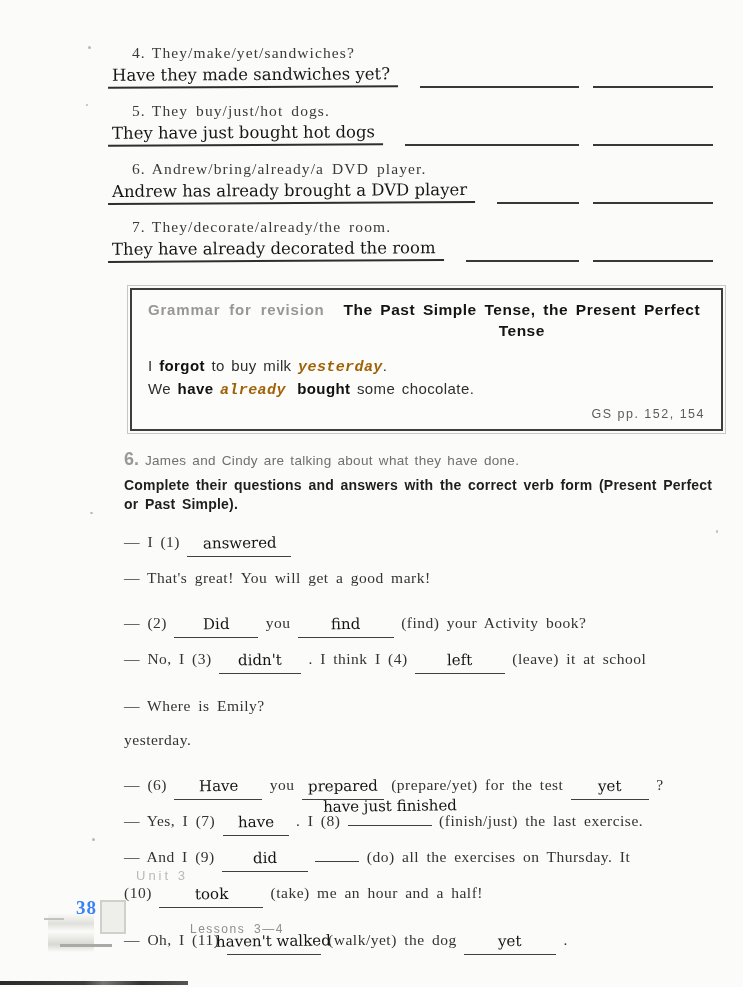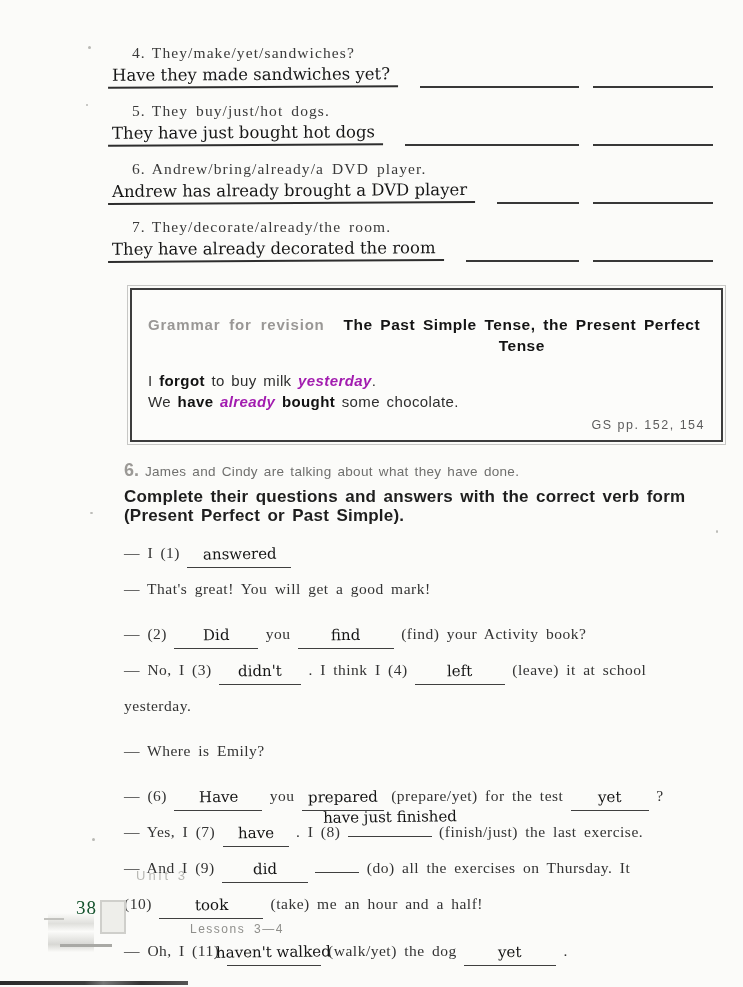--- a/index.html
+++ b/index.html
@@ -20,50 +20,50 @@
   .ans{
     font-family:"DejaVu Serif",serif;font-size:16.5px;color:#161616;
     border-bottom:2px solid #2e2e2e;padding:0 8px 2px 4px;white-space:nowrap;
     transform:rotate(-0.3deg);
   }
   .seg{flex:1;border-bottom:2px solid #383838;margin-left:22px;height:2px;}
   .seg.short{flex:0 0 120px;margin-left:14px;}
   
   .gbox{
     margin:26px 20px 0 130px;border:2px solid #3d3d3d;outline:1px solid #c7c7c5;
-    outline-offset:2px;padding:24px 16px 8px 16px;background:#fcfcfa;
+    outline-offset:2px;padding:9px 16px 8px 16px;background:#fcfcfa;
     font-family:"Liberation Sans",sans-serif;
   }
   .gbox-head{display:flex;}
   .gbox-label{
     color:#999795;font-weight:bold;font-size:15px;letter-spacing:0.8px;
     word-spacing:4px;white-space:nowrap;padding-top:2px;
   }
   .gbox-title{
     flex:1;text-align:center;font-weight:bold;font-size:15.5px;color:#141414;
     letter-spacing:0.5px;word-spacing:3px;line-height:21px;padding-left:14px;
   }
   .gbox-ex{
     margin:14px 0 0 0;font-size:15px;color:#2e2e2e;letter-spacing:0.4px;
     word-spacing:2px;line-height:21px;
   }
   .gbox-ex .b{font-weight:bold;color:#111;}
-  .gbox-ex .bi{font-weight:bold;font-style:italic;color:#a21caf;}
+  .gbox-ex .bi{font-weight:bold;font-style:italic;color:#a16207;font-family:Liberation Mono, monospace;}
   .gbox-ref{
     text-align:right;font-size:12.5px;color:#5c5c5c;letter-spacing:1.5px;
     margin-top:6px;
   }
   
   .ex6{margin:18px 26px 0 124px;}
   .ex6-head{margin:0;font-family:"Liberation Sans",sans-serif;}
   .ex6-num{font-size:18px;font-weight:bold;color:#9b9996;margin-right:6px;}
   .ex6-intro{font-size:13.5px;color:#6f6f6d;letter-spacing:0.3px;word-spacing:2px;text-align:center;}
   .ex6-instr{
     margin:6px 0 0 0;font-family:"Liberation Sans",sans-serif;font-weight:bold;
-    font-size:17px;color:#1e1e1e;line-height:19px;letter-spacing:0.2px;
+    font-size:14px;color:#1e1e1e;line-height:19px;letter-spacing:0.2px;
     word-spacing:2.5px;
   }
   
   .dlg{margin-top:14px;font-size:15.5px;letter-spacing:0.5px;word-spacing:3px;color:#333;}
   .dl{margin:0 0 7px 0;line-height:27px;}
   .dl.gap{margin-top:18px;}
   .blank{
     display:inline-flex;justify-content:center;align-items:flex-end;
     border-bottom:1.6px solid #3f3f3f;position:relative;height:1.05em;
     vertical-align:baseline;
@@ -72,22 +72,22 @@
     font-family:"DejaVu Serif",serif;font-size:15px;color:#141414;
     white-space:nowrap;transform:rotate(-0.7deg);position:relative;top:1px;
     letter-spacing:0;word-spacing:0;
   }
   .hw-over{
     position:absolute;left:50%;bottom:5px;transform:translateX(-50%) rotate(-0.7deg);
     top:auto;
   }
   
   .pagenum{
-    position:absolute;left:76px;top:897px;font-size:19px;font-weight:normal;
-    color:#14532d;letter-spacing:1px;
+    position:absolute;left:76px;top:897px;font-size:19px;font-weight:bold;
+    color:#3b82f6;letter-spacing:1px;
   }
   .pagebox{
     position:absolute;left:100px;top:900px;width:22px;height:30px;
     border:2px solid #cfcfcb;background:#eeeeea;
   }
   .unit{
     position:absolute;left:136px;top:868px;font-family:"Liberation Sans",sans-serif;
     font-size:13px;color:#b9b9b5;letter-spacing:3px;
   }
   .lessons{
@@ -202,23 +202,23 @@
         <span class="blank" style="width:82px">
             <span class="hw">didn't</span>
           </span>
         <span>. I think I (4)</span>
         <span class="blank" style="width:90px">
             <span class="hw">left</span>
           </span>
         <span>(leave) it at school</span>
       </p>
 
+      <p class="dl gap"><span>— Where is Emily?</span></p>
+
       <p class="dl"><span>yesterday.</span></p>
-
-      <p class="dl gap"><span>— Where is Emily?</span></p>
 
 
       <p class="dl gap">
         <span>— (6)</span>
         <span class="blank" style="width:88px">
             <span class="hw">Have</span>
           </span>
         <span>you</span>
         <span class="blank" style="width:82px">
             <span class="hw">prepared</span>

